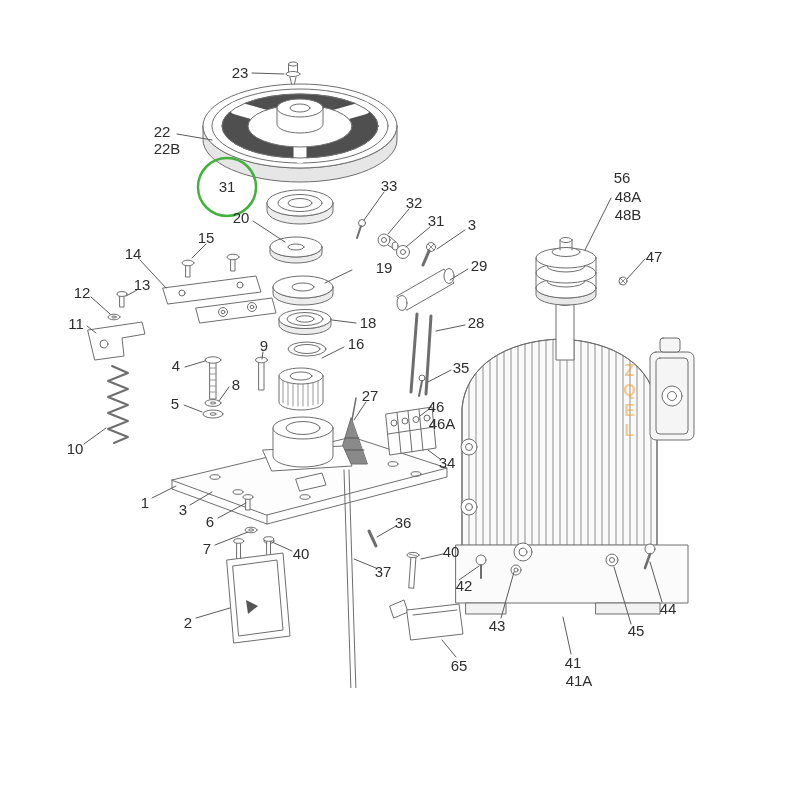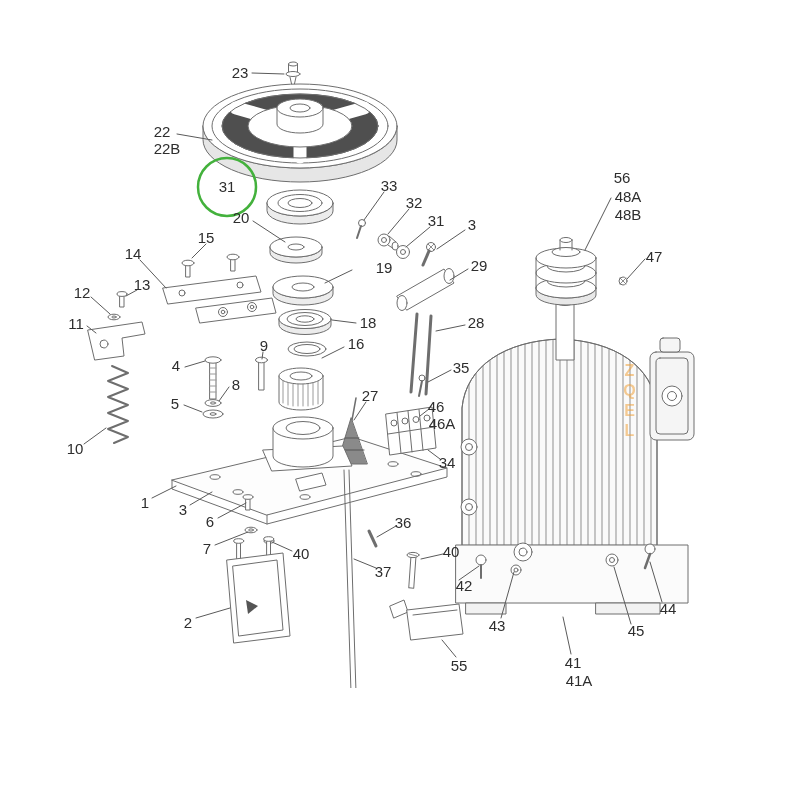--- a/index.html
+++ b/index.html
@@ -324,19 +324,19 @@
 <div class="lbl" style="left:403px;top:522px">36</div>
 <div class="lbl" style="left:207px;top:548px">7</div>
 <div class="lbl" style="left:301px;top:553px">40</div>
 <div class="lbl" style="left:451px;top:551px">40</div>
 <div class="lbl" style="left:383px;top:571px">37</div>
 <div class="lbl" style="left:464px;top:585px">42</div>
 <div class="lbl" style="left:188px;top:622px">2</div>
 <div class="lbl" style="left:668px;top:608px">44</div>
 <div class="lbl" style="left:497px;top:625px">43</div>
 <div class="lbl" style="left:636px;top:630px">45</div>
-<div class="lbl" style="left:459px;top:665px">55</div>
+<div class="lbl" style="left:459px;top:665px">65</div>
 <div class="lbl" style="left:573px;top:662px">41</div>
 <div class="lbl" style="left:579px;top:680px">41A</div>
 
 <div class="watermark">ZQEL</div>
 
 </div>
 
 </body></html>

